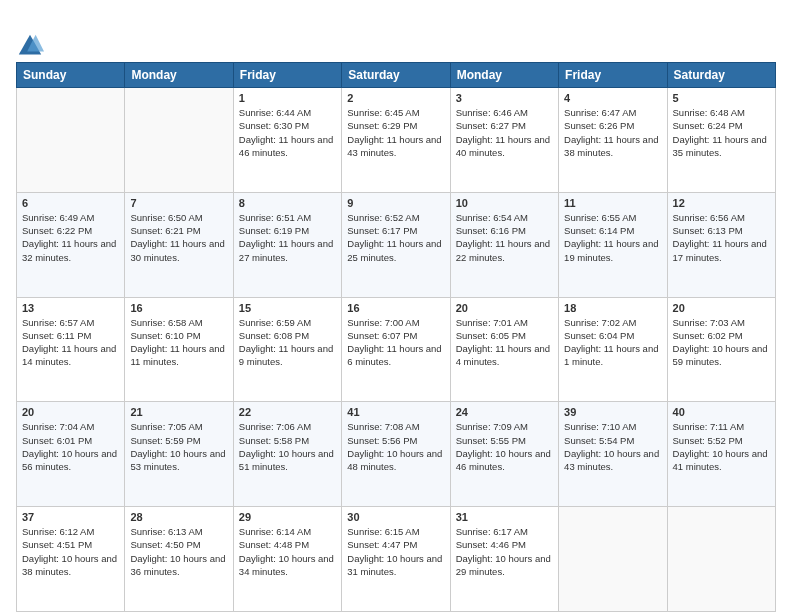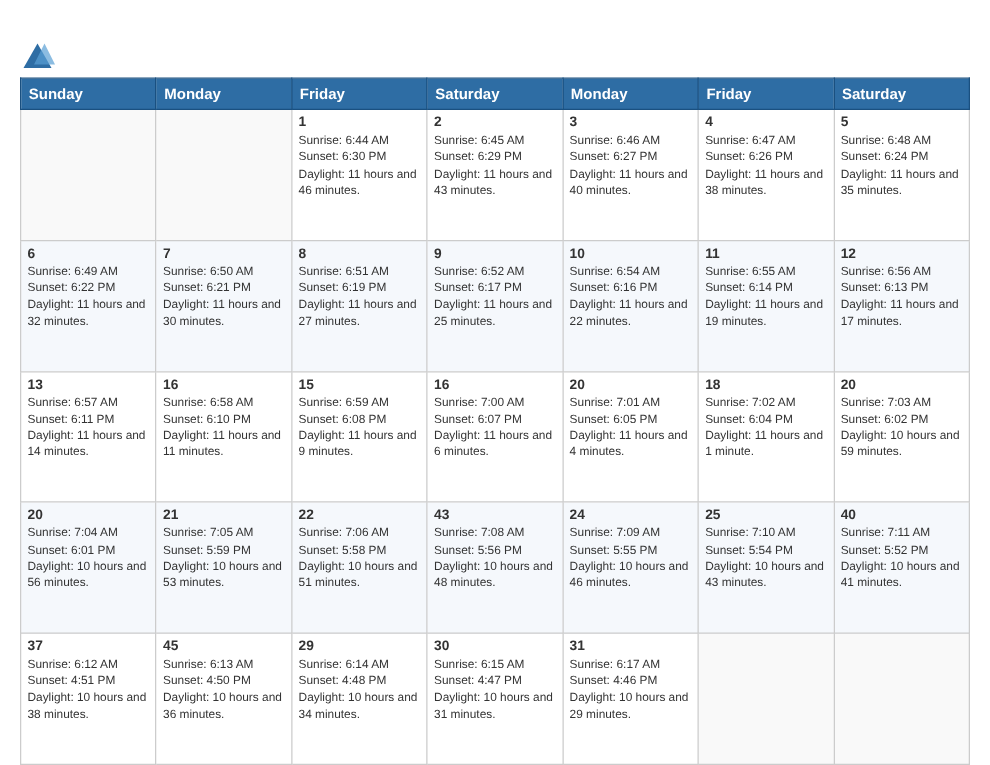--- a/index.html
+++ b/index.html
@@ -225,43 +225,43 @@
           </td>
           <td>
             <span class="day-num">21</span>
             <div class="day-info">Sunrise: 7:05 AM<br>Sunset: 5:59 PM<br>Daylight: 10 hours and 53 minutes.</div>
           </td>
           <td>
             <span class="day-num">22</span>
             <div class="day-info">Sunrise: 7:06 AM<br>Sunset: 5:58 PM<br>Daylight: 10 hours and 51 minutes.</div>
           </td>
           <td>
-            <span class="day-num">43</span>
+            <span class="day-num">41</span>
             <div class="day-info">Sunrise: 7:08 AM<br>Sunset: 5:56 PM<br>Daylight: 10 hours and 48 minutes.</div>
           </td>
           <td>
             <span class="day-num">24</span>
             <div class="day-info">Sunrise: 7:09 AM<br>Sunset: 5:55 PM<br>Daylight: 10 hours and 46 minutes.</div>
           </td>
           <td>
-            <span class="day-num">25</span>
+            <span class="day-num">39</span>
             <div class="day-info">Sunrise: 7:10 AM<br>Sunset: 5:54 PM<br>Daylight: 10 hours and 43 minutes.</div>
           </td>
           <td>
             <span class="day-num">40</span>
             <div class="day-info">Sunrise: 7:11 AM<br>Sunset: 5:52 PM<br>Daylight: 10 hours and 41 minutes.</div>
           </td>
         </tr>
         <tr>
           <td>
             <span class="day-num">37</span>
             <div class="day-info">Sunrise: 6:12 AM<br>Sunset: 4:51 PM<br>Daylight: 10 hours and 38 minutes.</div>
           </td>
           <td>
-            <span class="day-num">45</span>
+            <span class="day-num">28</span>
             <div class="day-info">Sunrise: 6:13 AM<br>Sunset: 4:50 PM<br>Daylight: 10 hours and 36 minutes.</div>
           </td>
           <td>
             <span class="day-num">29</span>
             <div class="day-info">Sunrise: 6:14 AM<br>Sunset: 4:48 PM<br>Daylight: 10 hours and 34 minutes.</div>
           </td>
           <td>
             <span class="day-num">30</span>
             <div class="day-info">Sunrise: 6:15 AM<br>Sunset: 4:47 PM<br>Daylight: 10 hours and 31 minutes.</div>
           </td>

